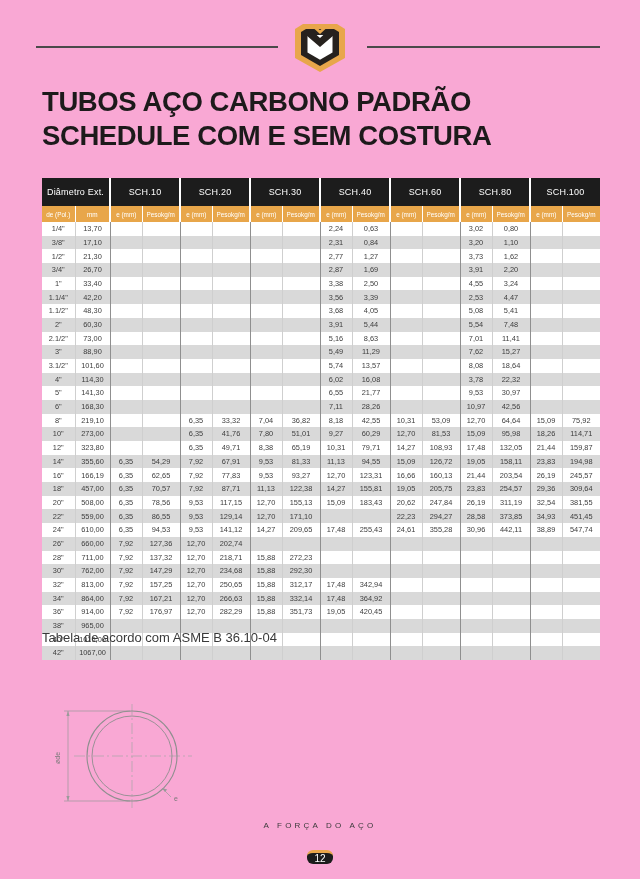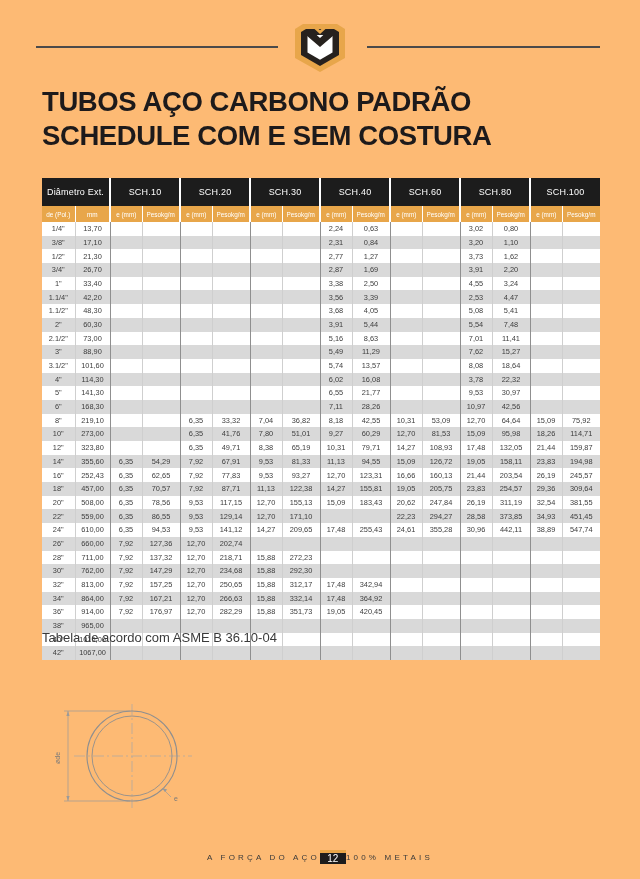--- a/index.html
+++ b/index.html
@@ -1,21 +1,21 @@
 <!DOCTYPE html>
 <html><head>
 <meta charset="utf-8">
 <style>
   * { margin:0; padding:0; box-sizing:border-box; }
   html,body { background:#fff; }
   body {
     width:640px; height:879px; position:relative; overflow:hidden;
     font-family:"Liberation Sans", sans-serif; color:#2e2e2e;
   }
-  .page { position:absolute; inset:0; background:#fdba74; }
+  .page { position:absolute; inset:0; background:#f9a8d4; }
 
   
   .rule { position:absolute; top:46px; height:2px; background:#4a4a4a; }
   .rule.left  { left:36px;  width:242px; }
   .rule.right { left:367px; width:233px; }
   .logo { position:absolute; left:293px; top:22px; width:54px; height:52px; }
 
   
   .title {
     position:absolute; left:42px; top:85px; width:560px;
@@ -50,27 +50,27 @@
 
   
   .footnote { position:absolute; left:42px; top:630px; font-size:13px; color:#3a3a3a; }
 
   
   .drawing { position:absolute; left:40px; top:700px; width:160px; height:112px; }
 
   
   .footer {
     position:absolute; left:0; top:842px; width:640px; height:30px;
-    display:flex; align-items:center; justify-content:center; 
+    display:flex; align-items:center; justify-content:center; gap:20px;flex-direction:column;
   }
   .footer .slogan { font-size:8px; letter-spacing:3.2px; color:#3a3a3a; }
   .page-badge {
     width:26px; height:14px; background:#1c1c1c; border-top:3px solid #e8a64a;
     display:flex; align-items:center; justify-content:center;
-    color:#fff; font-size:10px;
+    color:#fff; font-size:10px;border-radius:6px;
   }
 </style>
 </head>
 <body>
 
 <div class="page">
 
   <div class="rule left"></div>
   <div class="rule right"></div>
 
@@ -457,21 +457,21 @@
             <td class="">94,55</td>
             <td class="gb">15,09</td>
             <td class="">126,72</td>
             <td class="gb">19,05</td>
             <td class="">158,11</td>
             <td class="gb">23,83</td>
             <td class="">194,98</td>
           </tr>
           <tr class="">
             <td class="">16"</td>
-            <td class="">252,43</td>
+            <td class="">166,19</td>
             <td class="gb">6,35</td>
             <td class="">62,65</td>
             <td class="gb">7,92</td>
             <td class="">77,83</td>
             <td class="gb">9,53</td>
             <td class="">93,27</td>
             <td class="gb">12,70</td>
             <td class="">123,31</td>
             <td class="gb">16,66</td>
             <td class="">160,13</td>

